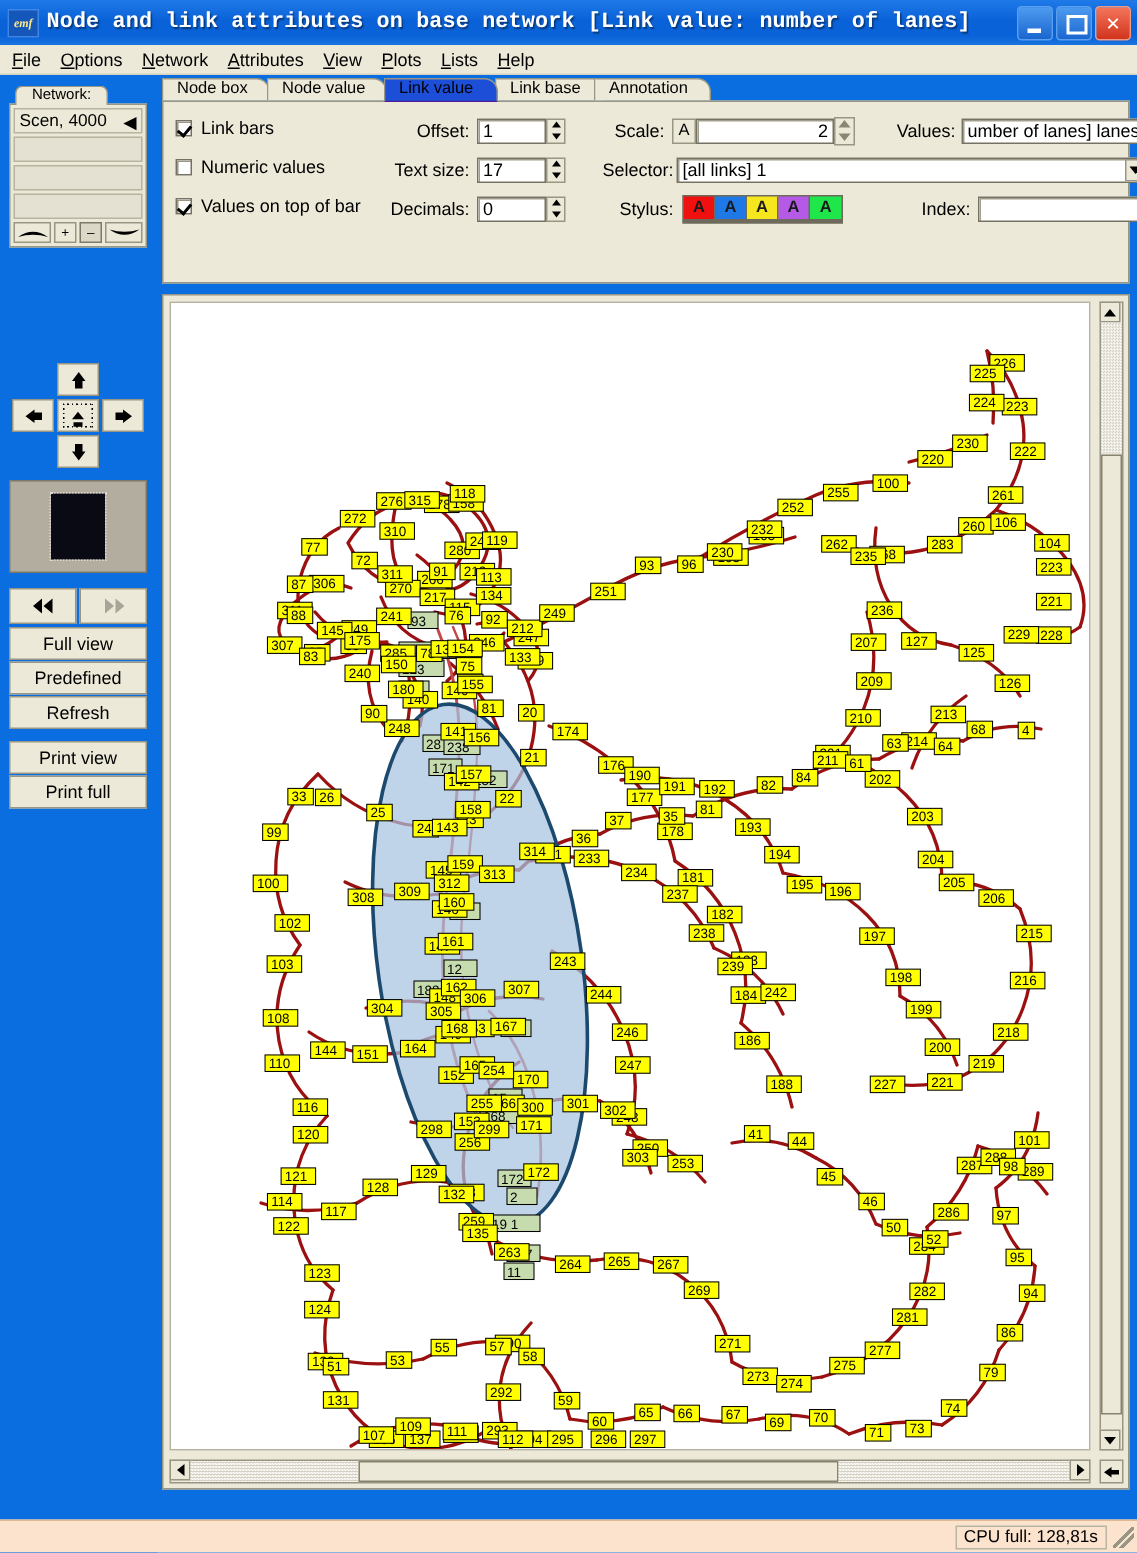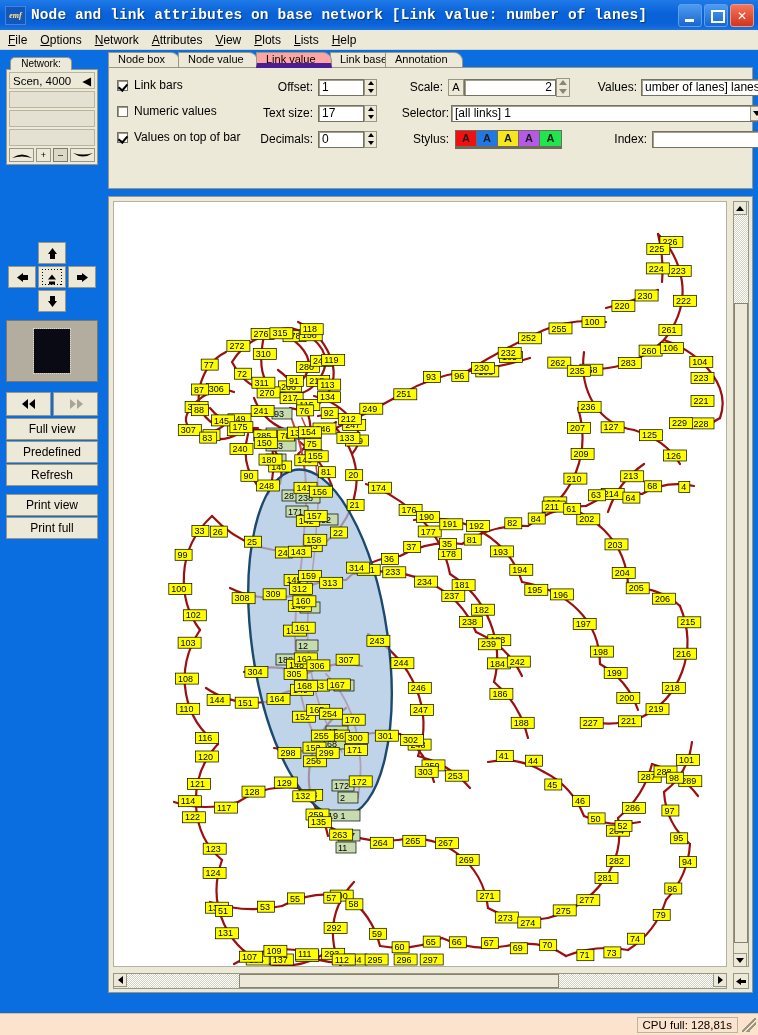--- a/index.html
+++ b/index.html
@@ -137,21 +137,21 @@
 
   
   .tabstrip{position:absolute;left:108px;top:52px;width:648px;height:16px;}
   .tab{
     position:absolute;top:0;height:15px;background:#ece9d8;
     border:1px solid #9a9684;border-bottom:none;
     border-radius:0 9px 0 0;box-sizing:border-box;
     font-size:11px;line-height:13px;color:#000;padding:0 8px 0 9px;
     white-space:nowrap;
   }
-  .tab.active{background:#fca5a5;height:16px;z-index:5;border-bottom:5px solid #4c1d95;}
+  .tab.active{background:#1d4ed8;height:16px;z-index:5;border-bottom:1px solid #4c1d95;}
 
   .panel{
     position:absolute;left:108px;top:67px;width:645px;height:122px;
     background:#ece9d8;border:1px solid #9a9684;box-sizing:border-box;
   }
   .panel-inner{position:relative;width:100%;height:100%;}
   .prow{position:absolute;left:0;height:22px;display:flex;align-items:center;}
   .r1{top:8px;}
   .r2{top:34px;}
   .r3{top:60px;}
@@ -383,21 +383,21 @@
       <div class="sbtn">Print view</div>
       <div class="sbtn">Print full</div>
     </div>
   </div>
 
   <div class="tabstrip">
     <div class="tab" style="left:0;width:72px;">Node box</div>
     <div class="tab" style="left:70px;width:80px;">Node value</div>
     <div class="tab active" style="left:148px;width:76px;">Link value</div>
     <div class="tab" style="left:222px;width:74px;">Link base</div>
-    <div class="tab" style="left:277px;width:78px;">Annotation</div>
+    <div class="tab" style="left:288px;width:78px;">Annotation</div>
   </div>
 
   <div class="panel">
     <div class="panel-inner">
 
       <div class="chk" style="left:8px;top:10px;">
         <span class="chkbox on"></span>
         <span class="lbl">Link bars</span>
       </div>
       <div class="chk" style="left:8px;top:36px;">

